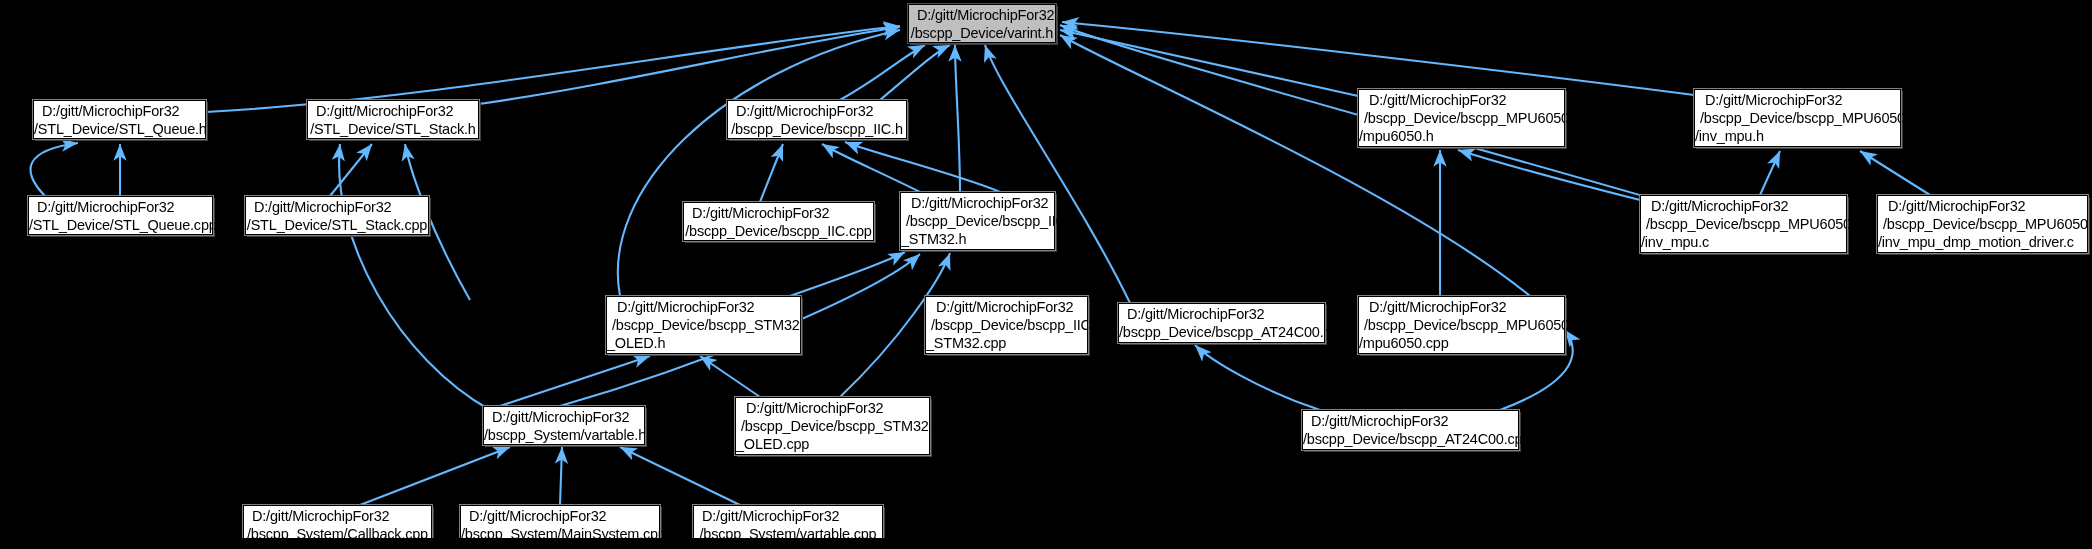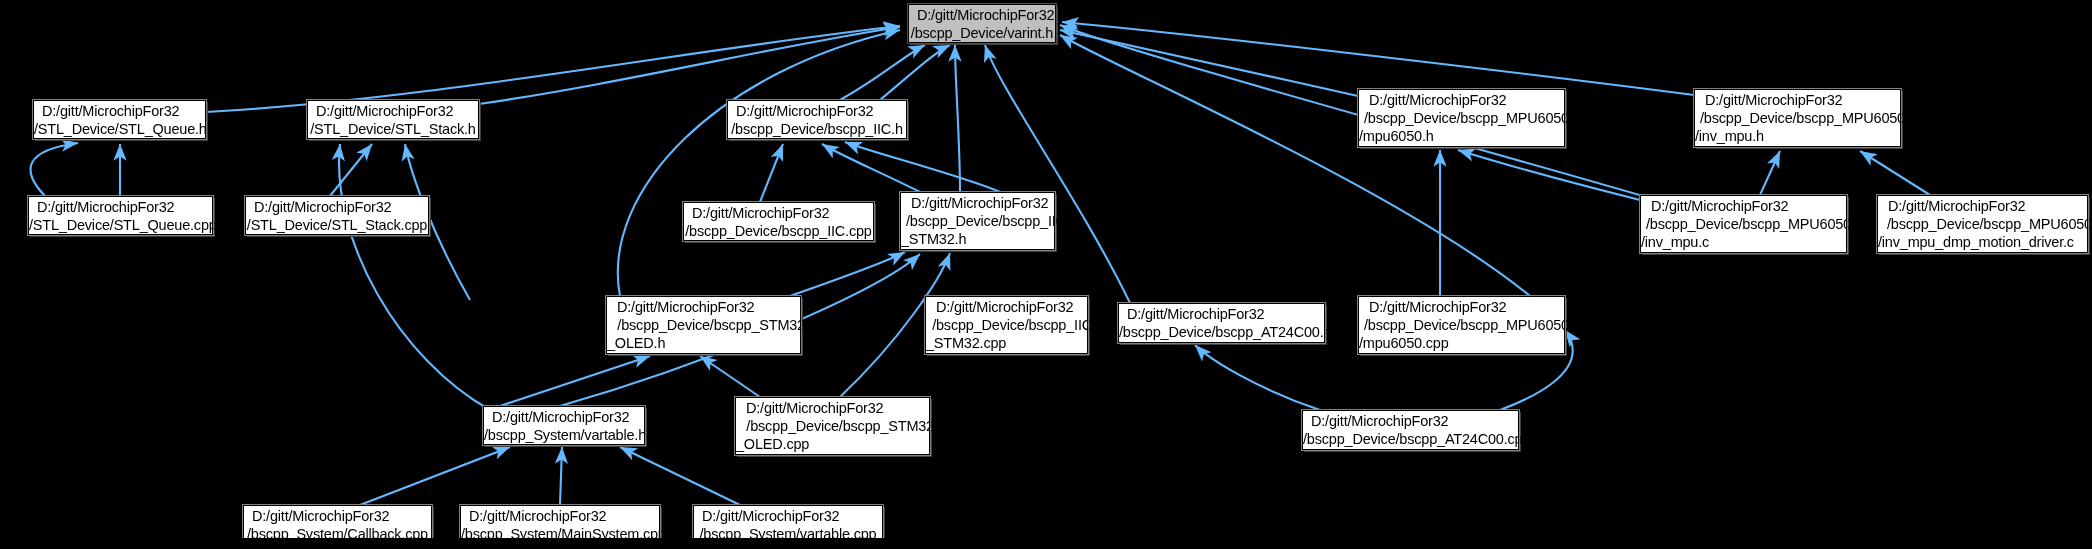--- a/index.html
+++ b/index.html
@@ -49,21 +49,21 @@
     border: 1px solid #000000;
     outline: 1px solid #4d4d4d;
   }
   .node .line {
     display: block;
     width: 100%;
   }
   .node .line.l1 { text-align: left; padding-left: 8px; box-sizing: border-box; }
   .node.three .line { text-align: left; }
   .node.three .line.l1 { text-align: left; padding-left: 10px; }
-  .node.three .line.l2 { text-align: right; padding-left: 10px; }
+  .node.three .line.l2 { text-align: left; padding-left: 10px; }
 </style>
 </head>
 <body>
 
 <div id="graph-root" style="width: 2092px; height: 538px; background: rgb(0, 0, 0);">
 
   <svg id="edge-layer" viewBox="0 0 2092 549" width="2092" height="549" xmlns="http://www.w3.org/2000/svg">
     <defs>
       <marker id="arrowhead" markerWidth="9" markerHeight="9" refX="8" refY="3.2" orient="auto" markerUnits="strokeWidth">
         <path d="M0,0 L8,3.2 L0,6.4 L2,3.2 z" fill="#63b8ff"></path>

